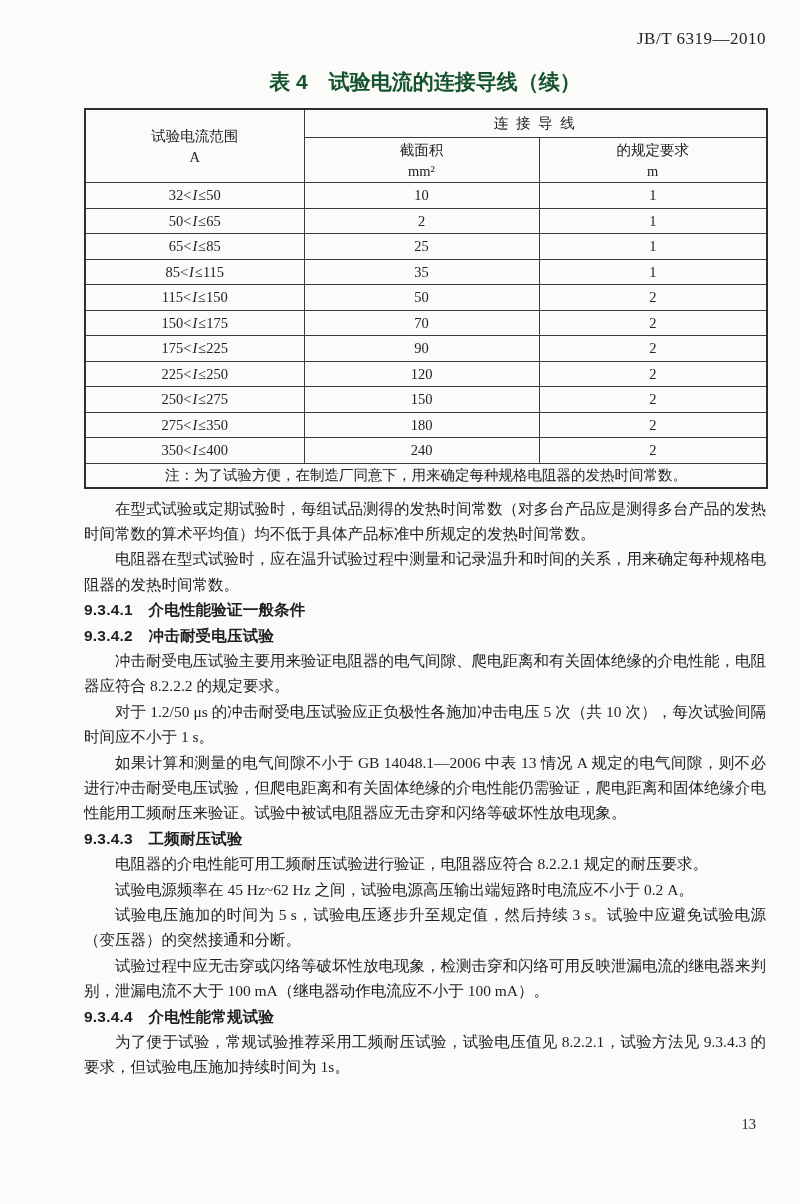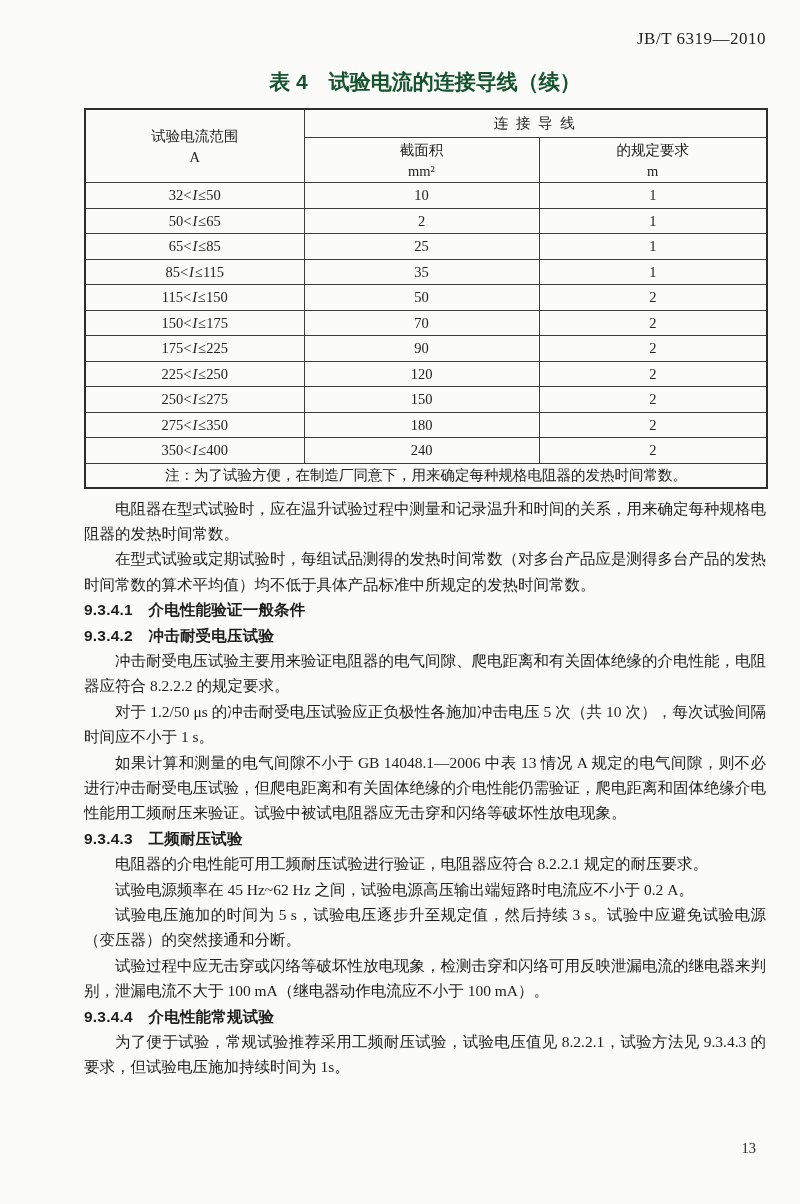--- a/index.html
+++ b/index.html
@@ -70,21 +70,21 @@
   .body-text p{margin:0;}
   .body-text p.para{text-indent:2em;}
   .body-text p.heading{
     text-indent:0;
     font-weight:600;
     font-family:"Liberation Sans","DejaVu Sans",sans-serif;
     letter-spacing:.2px;
   }
   .page-number{
     position:absolute;
-    right:44px;top:1140px;
+    right:44px;top:1116px;
     font-size:14.5px;color:#2a2a2a;
   }
 </style>
 </head>
 <body>
 
 <div class="page">
   <div class="content">
 
     <div class="doc-header">JB/T 6319—2010</div>
@@ -174,22 +174,22 @@
           </tr>
         </tbody>
       <tbody>
         <tr class="note-row">
           <td colspan="3">注：为了试验方便，在制造厂同意下，用来确定每种规格电阻器的发热时间常数。</td>
         </tr>
       </tbody>
     </table>
 
     <div class="body-text">
+        <p class="para">在型式试验或定期试验时，每组试品测得的发热时间常数（对多台产品应是测得多台产品的发热时间常数的算术平均值）均不低于具体产品标准中所规定的发热时间常数。</p>
         <p class="para">电阻器在型式试验时，应在温升试验过程中测量和记录温升和时间的关系，用来确定每种规格电阻器的发热时间常数。</p>
-        <p class="para">在型式试验或定期试验时，每组试品测得的发热时间常数（对多台产品应是测得多台产品的发热时间常数的算术平均值）均不低于具体产品标准中所规定的发热时间常数。</p>
         <p class="heading">9.3.4.1　介电性能验证一般条件</p>
         <p class="heading">9.3.4.2　冲击耐受电压试验</p>
         <p class="para">冲击耐受电压试验主要用来验证电阻器的电气间隙、爬电距离和有关固体绝缘的介电性能，电阻器应符合 8.2.2.2 的规定要求。</p>
         <p class="para">对于 1.2/50 μs 的冲击耐受电压试验应正负极性各施加冲击电压 5 次（共 10 次），每次试验间隔时间应不小于 1 s。</p>
         <p class="para">如果计算和测量的电气间隙不小于 GB 14048.1—2006 中表 13 情况 A 规定的电气间隙，则不必进行冲击耐受电压试验，但爬电距离和有关固体绝缘的介电性能仍需验证，爬电距离和固体绝缘介电性能用工频耐压来验证。试验中被试电阻器应无击穿和闪络等破坏性放电现象。</p>
         <p class="heading">9.3.4.3　工频耐压试验</p>
         <p class="para">电阻器的介电性能可用工频耐压试验进行验证，电阻器应符合 8.2.2.1 规定的耐压要求。</p>
         <p class="para">试验电源频率在 45 Hz~62 Hz 之间，试验电源高压输出端短路时电流应不小于 0.2 A。</p>
         <p class="para">试验电压施加的时间为 5 s，试验电压逐步升至规定值，然后持续 3 s。试验中应避免试验电源（变压器）的突然接通和分断。</p>
         <p class="para">试验过程中应无击穿或闪络等破坏性放电现象，检测击穿和闪络可用反映泄漏电流的继电器来判别，泄漏电流不大于 100 mA（继电器动作电流应不小于 100 mA）。</p>

